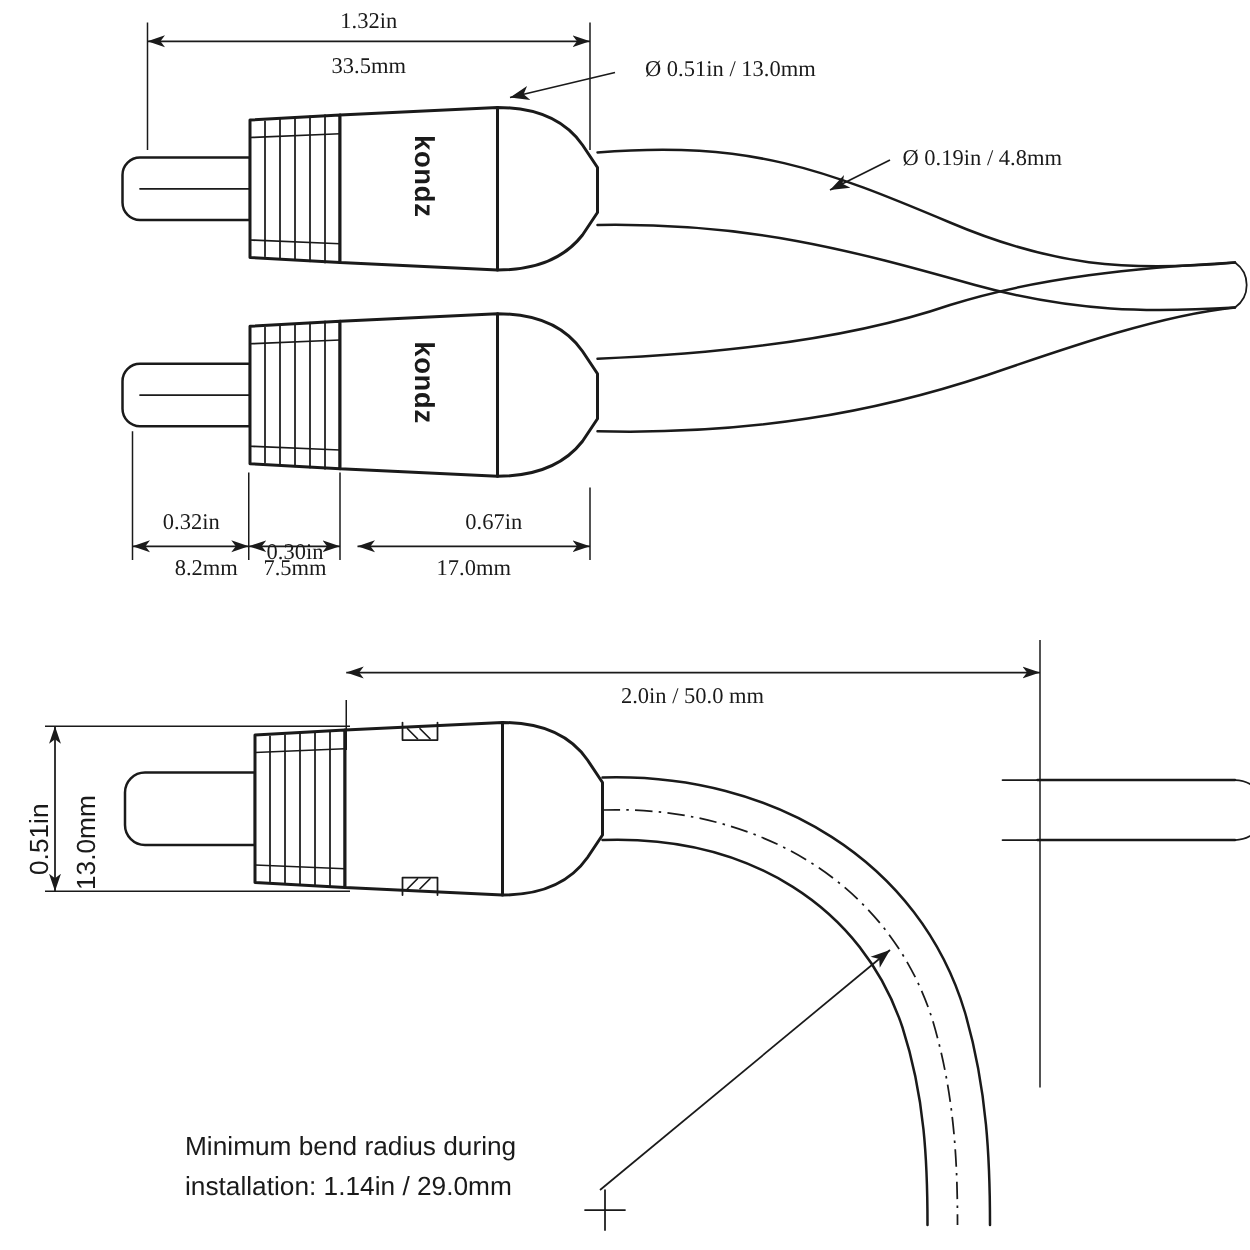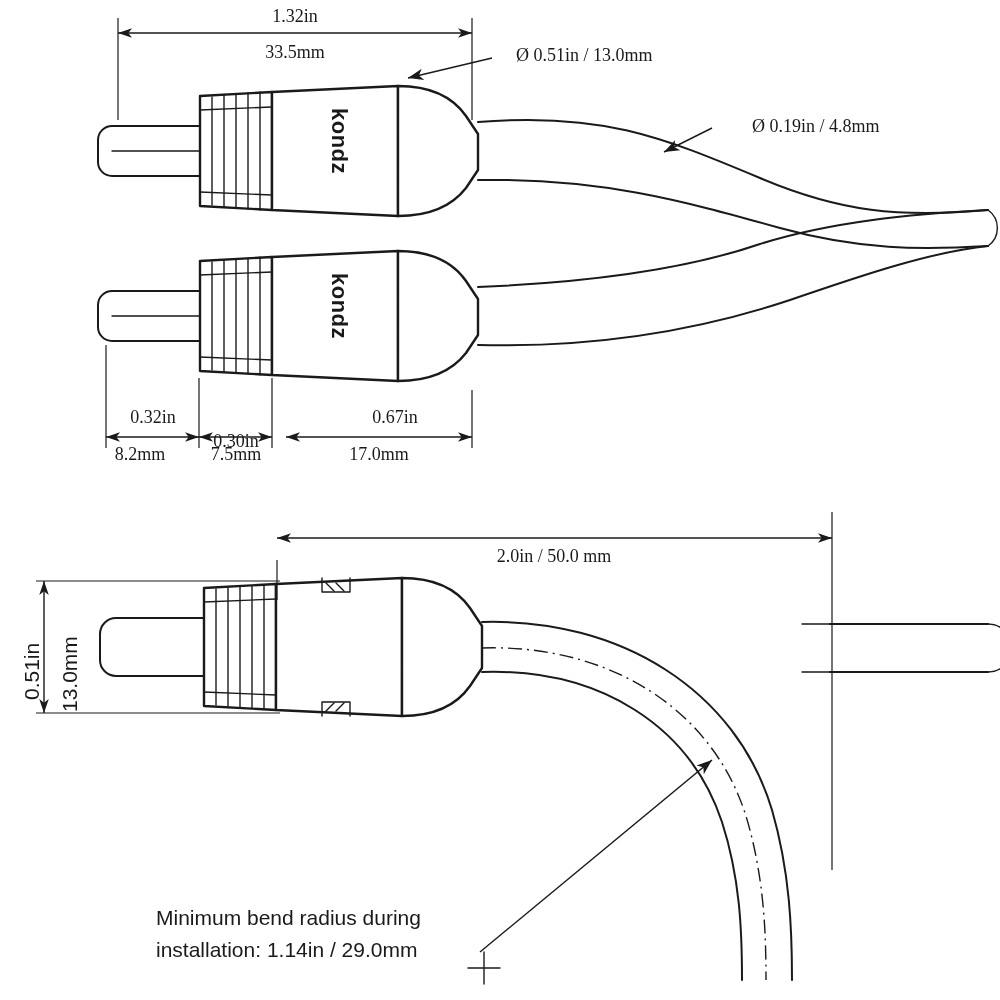--- a/index.html
+++ b/index.html
@@ -225,37 +225,37 @@
       <line class="ext" x1="36" y1="713" x2="280" y2="713"></line>
       <line class="dim" x1="44" y1="581" x2="44" y2="713" marker-start="url(#arrR)" marker-end="url(#arrL)"></line>
     </g>
   </svg>
 
   <div class="label center" style="left:230px; top:6px; width:130px;">1.32in</div>
   <div class="label center" style="left:230px; top:42px; width:130px;">33.5mm</div>
 
   <div class="label" style="left:500px; top:45px;margin-left:16px;">Ø 0.51in / 13.0mm</div>
 
-  <div class="label" style="left:752px; top:116px;">Ø 0.19in / 4.8mm</div>
+  <div class="label" style="left:722px; top:116px;">Ø 0.19in / 4.8mm</div>
 
   <div class="brand" style="left:352px; top:108px;">kondz</div>
   <div class="brand" style="left:352px; top:273px;">kondz</div>
 
   <div class="label center" style="left:88px; top:407px; width:130px;">0.32in</div>
-  <div class="label center" style="left:75px; top:444px; width:130px;">8.2mm</div>
+  <div class="label center" style="left:100px; top:444px; width:130px;">8.2mm</div>
 
   <div class="label center" style="left:171px; top:407px; width:130px;margin-top:24px;">0.30in</div>
   <div class="label center" style="left:171px; top:444px; width:130px;">7.5mm</div>
 
   <div class="label center" style="left:330px; top:407px; width:130px;">0.67in</div>
   <div class="label center" style="left:314px; top:444px; width:130px;">17.0mm</div>
 
   <div class="label center" style="left:404px; top:546px; width:300px;">2.0in / 50.0 mm</div>
 
   <div class="vert" style="left:20px; top:700px;">0.51in</div>
   <div class="vert" style="left:58px; top:712px;">13.0mm</div>
 
-  <div class="block" style="left:156px; top:902px;">
+  <div class="block" style="left:148px; top:902px;">
     <div>Minimum bend radius during</div>
     <div>installation: 1.14in / 29.0mm</div>
   </div>
 
 </div>
 
 </body></html>

